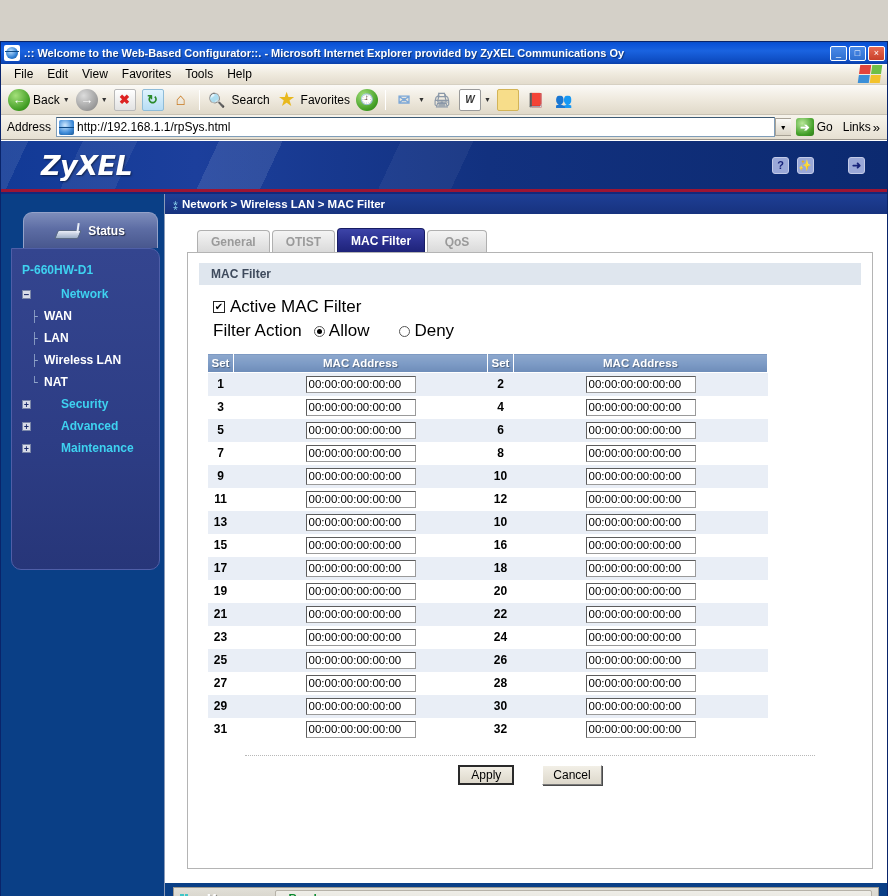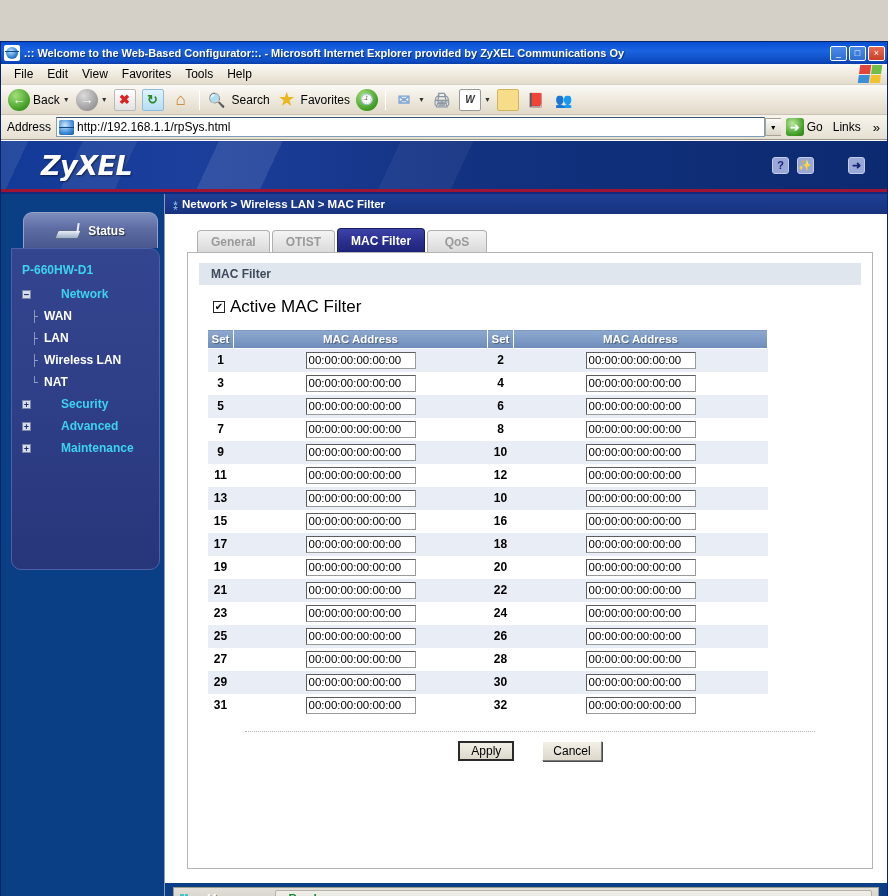--- a/index.html
+++ b/index.html
@@ -142,21 +142,21 @@
     display:flex;align-items:center;justify-content:center;
     font-size:7px;
   }
   .go-btn { display:flex;align-items:center;padding:0 6px 0 5px; }
   .go-arrow {
     width:18px;height:18px;border-radius:3px;
     background: radial-gradient(circle at 35% 30%,#b9e89a,#44a02a 65%,#2c7a18);
     color:#fff;font-size:11px;font-weight:bold;
     display:flex;align-items:center;justify-content:center;
   }
-  .links-btn { display:flex;align-items:center;padding:0 4px;font-size:12px;gap:12px;}
+  .links-btn { display:flex;align-items:center;padding:0 4px;font-size:12px;gap:2px;}
 
   
   #page {
     flex: 1 1 auto;
     background: #fff;
     position: relative;
     overflow: hidden;
     border-top: 1px solid #fff;
   }
 
@@ -593,20 +593,27 @@
             <div class="tab">QoS</div>
           </div>
 
           <div class="panel">
             <div class="panel-head">MAC Filter</div>
 
             <div class="opts">
               <div class="opt-row">
                 <span class="cbx">✔</span>
                 <span class="opt-label">Active MAC Filter</span>
+              </div>
+              <div class="opt-row" style="margin-top:4px">
+                <span class="opt-label" style="margin-right:12px">Filter Action</span>
+                <span class="rb sel"></span>
+                <span class="opt-label" style="margin-right:30px">Allow</span>
+                <span class="rb"></span>
+                <span class="opt-label">Deny</span>
               </div>
             </div>
 
             <table class="mac">
               <thead>
                 <tr>
                   <th style="width:26px">Set</th>
                   <th style="width:254px">MAC Address</th>
                   <th style="width:26px">Set</th>
                   <th style="width:254px">MAC Address</th>

